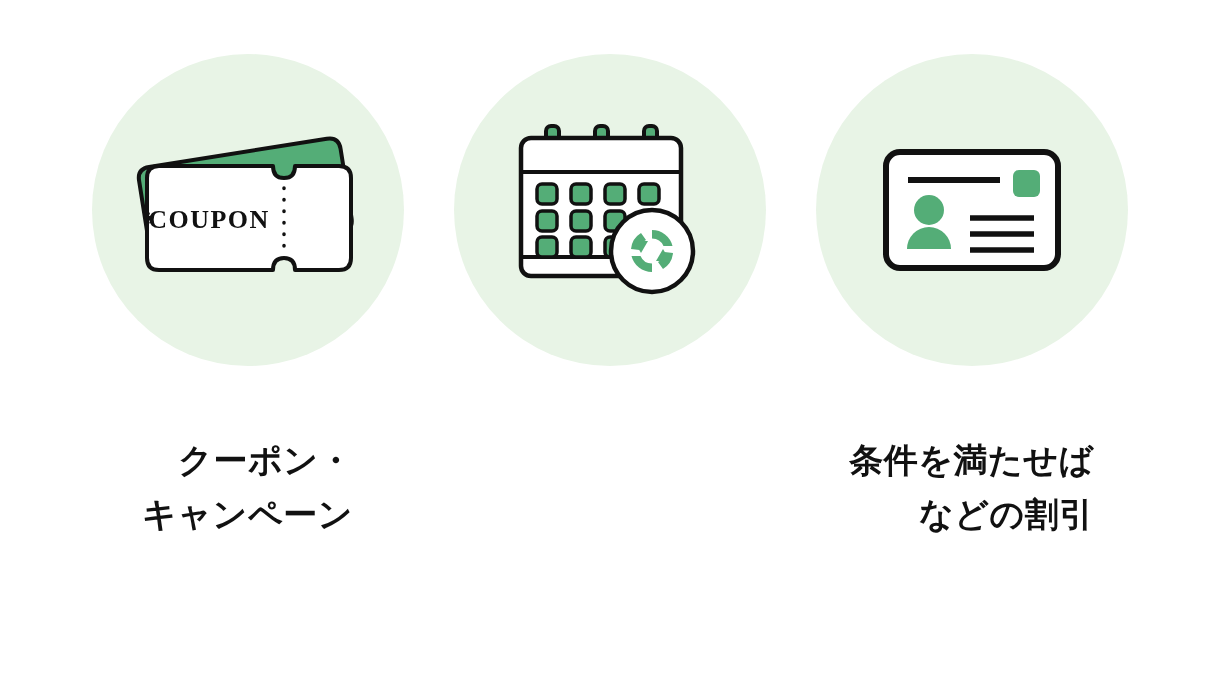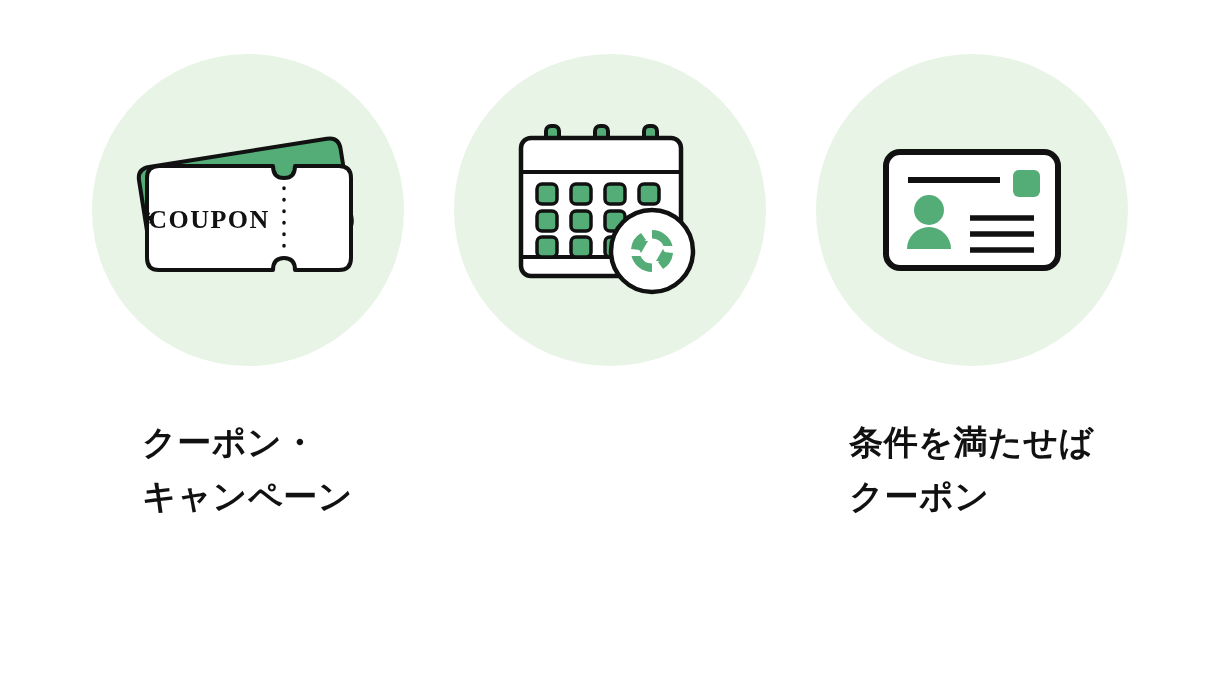--- a/index.html
+++ b/index.html
@@ -44,26 +44,26 @@
     display: flex;
     align-items: center;
     justify-content: center;
     position: relative;
     flex: none;
   }
   .icon-circle svg {
     display: block;
   }
   .feature-label {
-    margin-top: 49px;
+    margin-top: 67px;
     font-size: 34px;
     line-height: 54px;
     font-weight: 700;
     color: #111111;
-    text-align: left;
+    text-align: right;
     letter-spacing: 0.5px;
     white-space: pre-line;
     font-family: "Liberation Sans", "DejaVu Sans", sans-serif;
   }
   .coupon-word {
     font-family: "Liberation Serif", "DejaVu Serif", serif;
     font-weight: 700;
     font-size: 26px;
     letter-spacing: 1.5px;
     fill: #111111;
@@ -158,17 +158,17 @@
 
           <circle cx="47" cy="62" r="15" fill="#54ad77"></circle>
           <path d="M25 101 A22 22 0 0 1 69 101 Z" fill="#54ad77"></path>
 
           <line x1="88" y1="70" x2="152" y2="70" stroke="#111111" stroke-width="5.5"></line>
           <line x1="88" y1="86" x2="152" y2="86" stroke="#111111" stroke-width="5.5"></line>
           <line x1="88" y1="102" x2="152" y2="102" stroke="#111111" stroke-width="5.5"></line>
         </svg>
       </div>
       <div class="feature-label" style="color: rgb(17, 17, 17);">条件を満たせば
-クーポン</div>
+などの割引</div>
     </div>
 
   </div>
 </div>
 
 </body></html>

